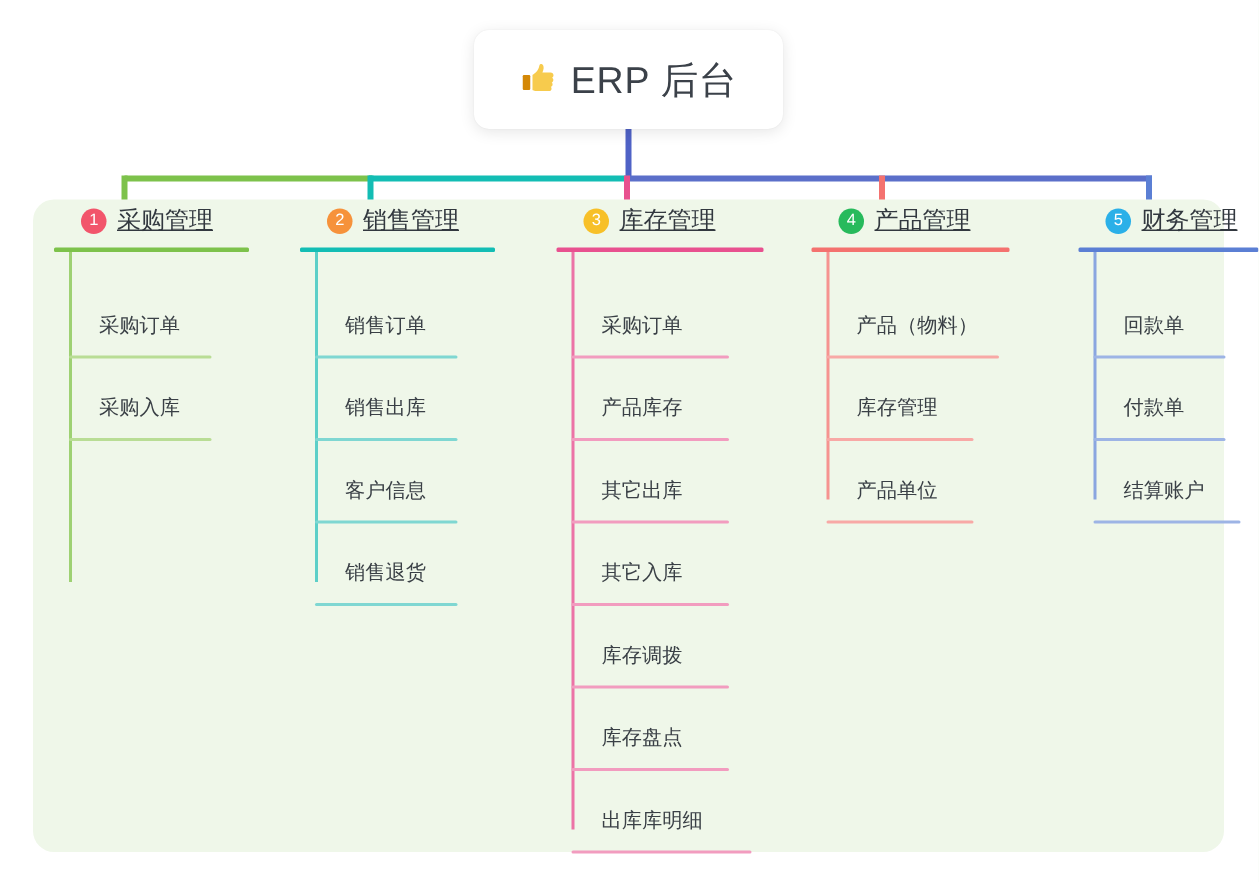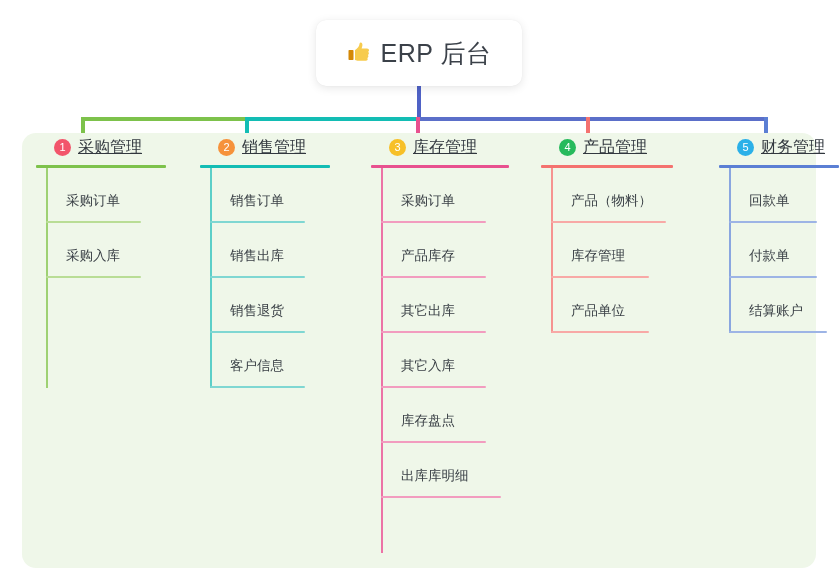--- a/index.html
+++ b/index.html
@@ -100,21 +100,21 @@
     text-decoration: underline;
   }
   .col-underline {
     height: 3px;
     border-radius: 1px;
     margin-top: 4px;
   }
 
   .items {
     position: relative;
-    padding-top: 0;
+    padding-top: 16px;
   }
   .spine {
     position: absolute;
     left: 10px;
     top: 0;
     width: 2px;
   }
   .item {
     position: relative;
     height: 55px;
@@ -202,27 +202,27 @@
       <div class="spine" style="background:#5ccfc8;height:220px;"></div>
       <div class="item">
         <span class="item-label">销售订单</span>
         <span class="item-underline" style="background:#7fd7d2;"></span>
       </div>
       <div class="item">
         <span class="item-label">销售出库</span>
         <span class="item-underline" style="background:#7fd7d2;"></span>
       </div>
       <div class="item">
+        <span class="item-label">客户信息</span>
+        <span class="item-underline" style="background:#7fd7d2;"></span>
+      </div>
+      <div class="item">
         <span class="item-label">销售退货</span>
         <span class="item-underline" style="background:#7fd7d2;"></span>
       </div>
-      <div class="item">
-        <span class="item-label">客户信息</span>
-        <span class="item-underline" style="background:#7fd7d2;"></span>
-      </div>
     </div>
   </div>
 
   <div class="column col-3" style="left:349px;">
     <div class="col-header">
       <span class="badge" style="background:#f7c028;">3</span>
       <span class="col-title">库存管理</span>
     </div>
     <div class="col-underline" style="background:#e8518f;width:138px;"></div>
     <div class="items">
@@ -237,20 +237,24 @@
       </div>
       <div class="item">
         <span class="item-label">其它出库</span>
         <span class="item-underline" style="background:#f29cbf;"></span>
       </div>
       <div class="item">
         <span class="item-label">其它入库</span>
         <span class="item-underline" style="background:#f29cbf;"></span>
       </div>
       <div class="item">
+        <span class="item-label">库存调拨</span>
+        <span class="item-underline" style="background:#f29cbf;"></span>
+      </div>
+      <div class="item">
         <span class="item-label">库存盘点</span>
         <span class="item-underline" style="background:#f29cbf;"></span>
       </div>
       <div class="item">
         <span class="item-label">出库库明细</span>
         <span class="item-underline" style="background:#f29cbf;width:120px;"></span>
       </div>
     </div>
   </div>
 

